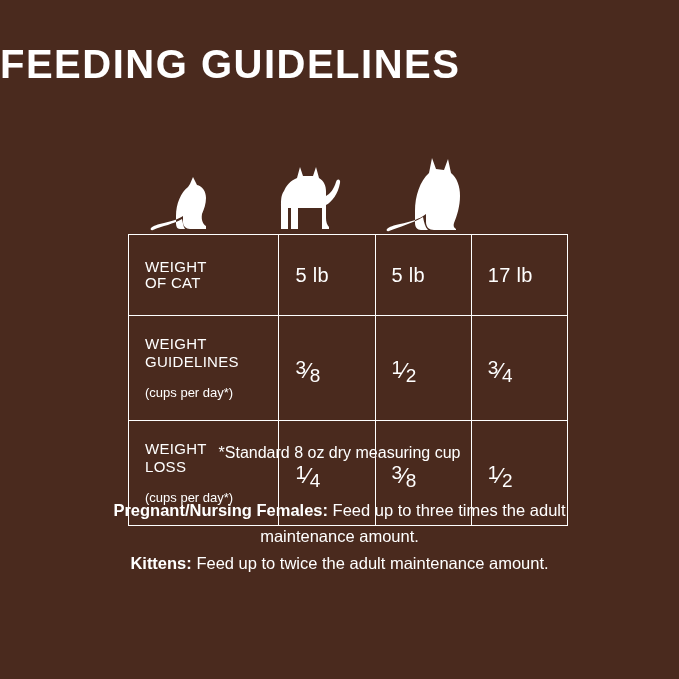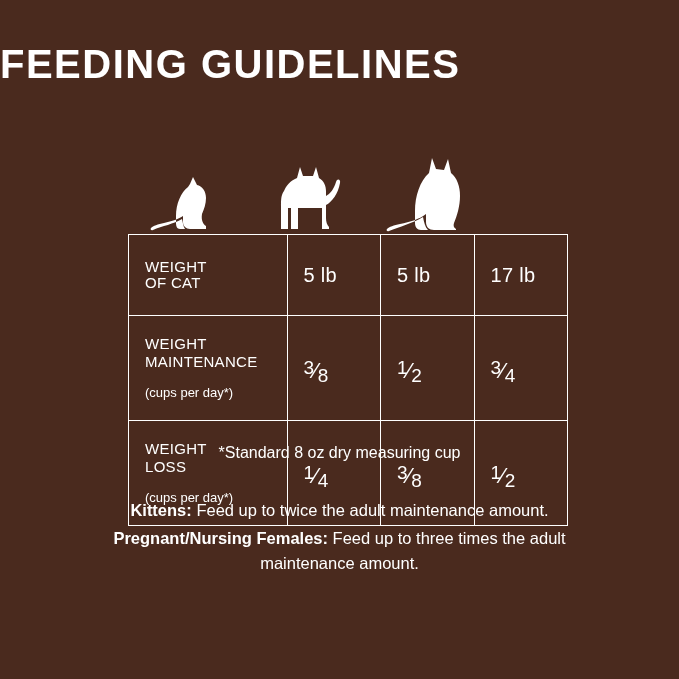--- a/index.html
+++ b/index.html
@@ -183,21 +183,21 @@
         <span>OF CAT</span>
       </th>
       <th class="col-val hdr-weight">5 lb</th>
       <th class="col-val hdr-weight">5 lb</th>
       <th class="col-val hdr-weight">17 lb</th>
     </tr>
 
     <tr class="data-row">
       <td class="col-label row-label">
         <span>WEIGHT</span><br>
-        <span>MAINTENANCE</span>
+        <span>GUIDELINES</span>
         <span class="row-sub">(cups per day*)</span>
       </td>
       <td class="col-val">
         <span class="frac">
           <span class="num">3</span><span class="bar">⁄</span><span class="den">8</span>
         </span>
       </td>
       <td class="col-val">
         <span class="frac">
           <span class="num">1</span><span class="bar">⁄</span><span class="den">2</span>
@@ -232,20 +232,20 @@
         </span>
       </td>
     </tr>
   </tbody>
     </table>
 
   <div class="footnote">*Standard 8 oz dry measuring cup</div>
 
   <div class="notes">
     <div class="note-line">
+      <span class="lead">Pregnant/Nursing Females:</span><span> Feed up to three times the adult maintenance amount.</span>
+    </div>
+    <div class="note-line">
       <span class="lead">Kittens:</span><span> Feed up to twice the adult maintenance amount.</span>
     </div>
-    <div class="note-line">
-      <span class="lead">Pregnant/Nursing Females:</span><span> Feed up to three times the adult maintenance amount.</span>
-    </div>
   </div>
 
 </div>
 
 </body></html>

